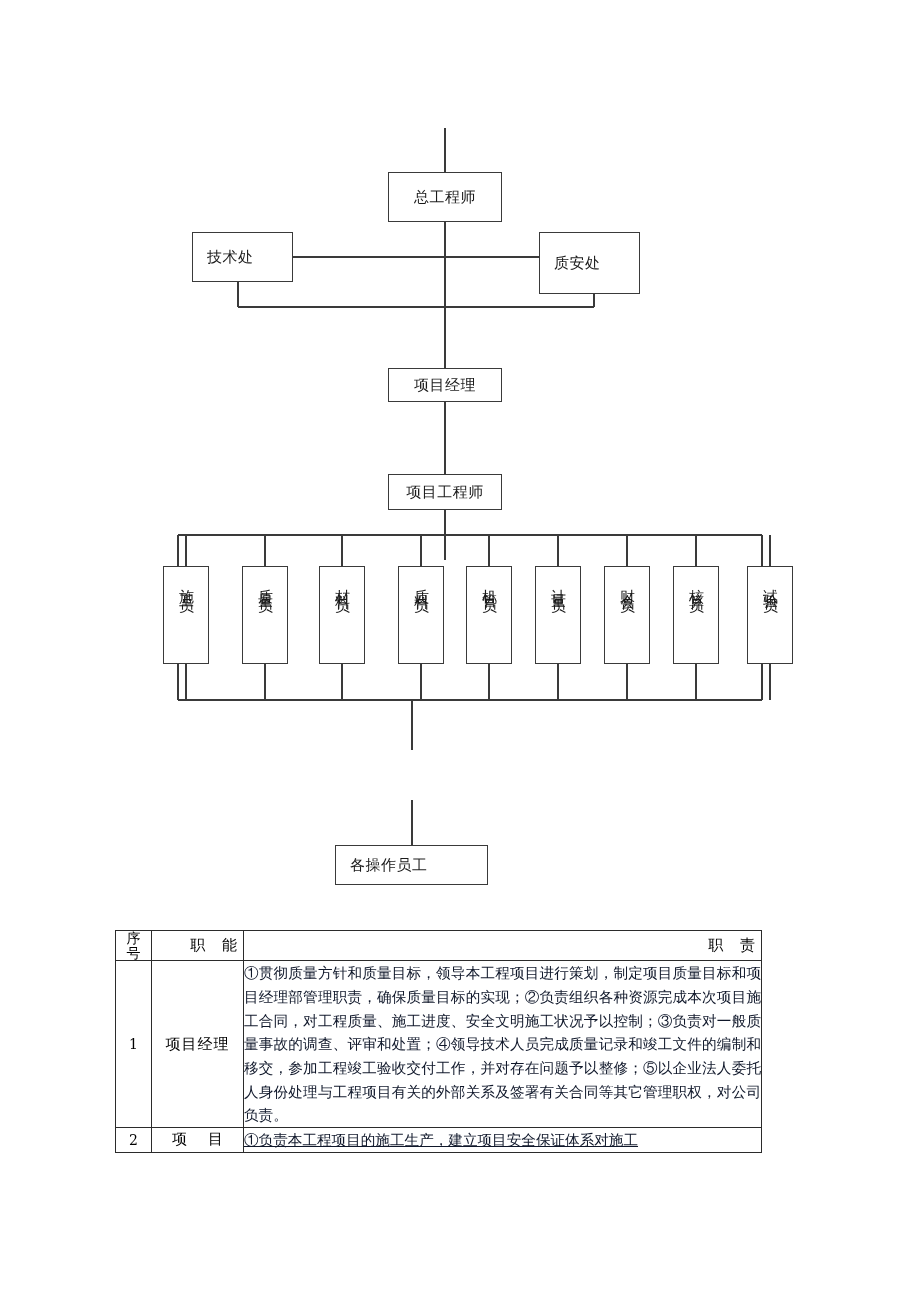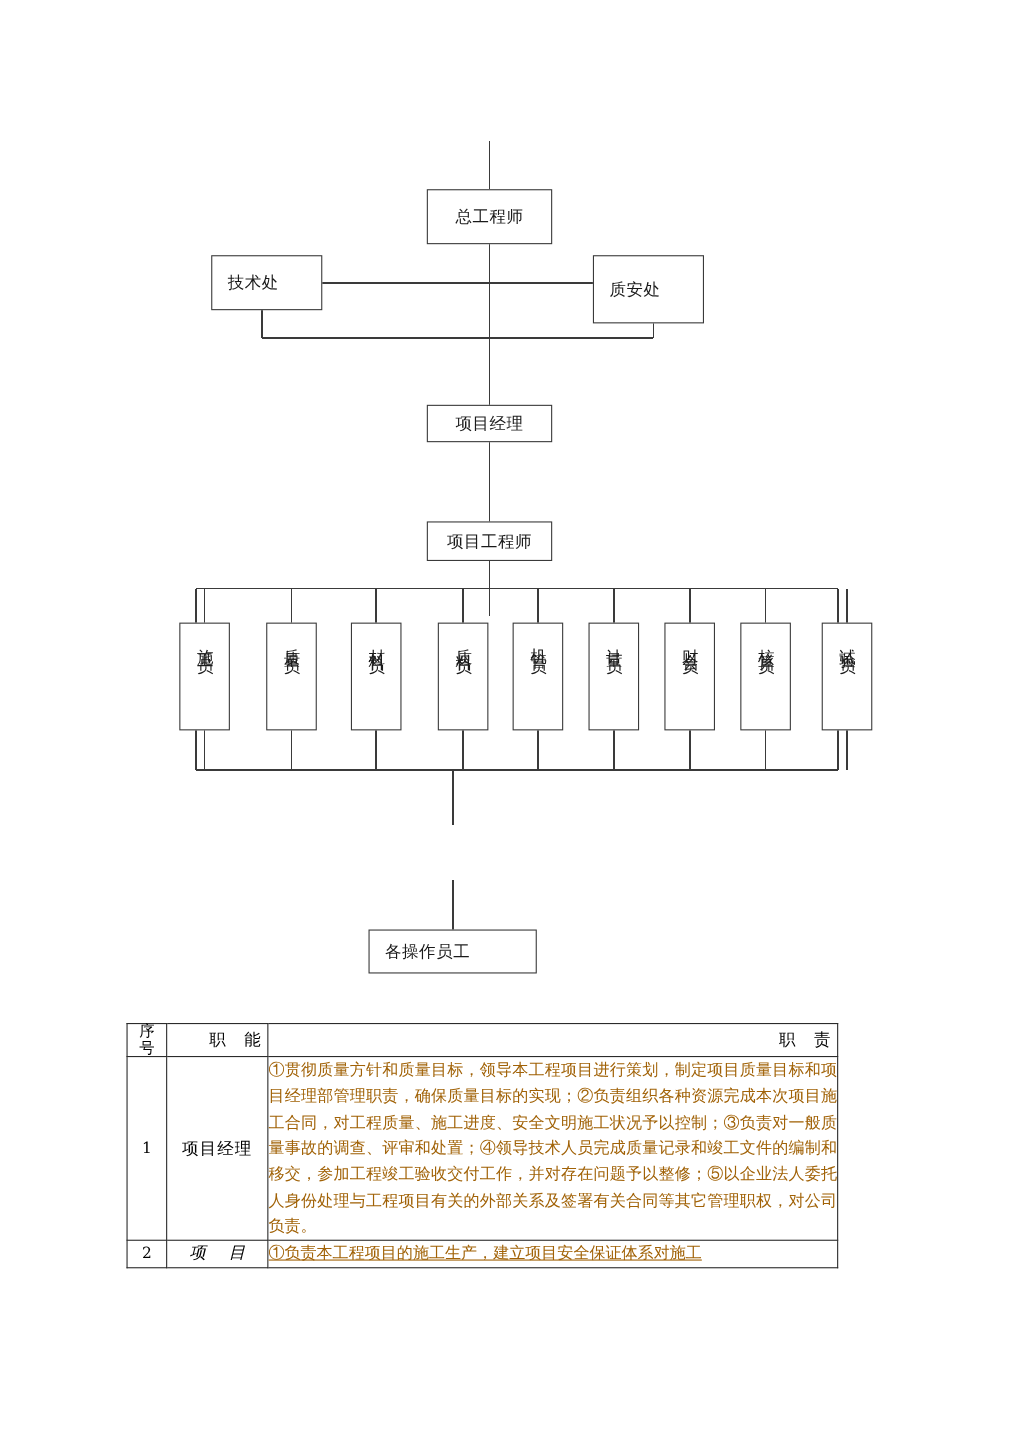--- a/index.html
+++ b/index.html
@@ -122,28 +122,28 @@
   }
   .cell-no {
     text-align: center;
     font-size: 14px;
   }
   .cell-fn {
     text-align: center;
     font-size: 15px;
     letter-spacing: 1px;
   }
-  .cell-fn.spaced { letter-spacing: 8px; text-indent: 8px; font-style: italic; }
+  .cell-fn.spaced { letter-spacing: 8px; text-indent: 8px; }
   .cell-duty {
     font-size: 14.6px;
     line-height: 1.62;
     padding: 3px 6px 3px 7px;
     text-align: justify;
     text-justify: inter-character;
-    color: #a16207;
+    color: #0f172a;
   }
 </style>
 </head>
 <body>
 
 <div id="page">
 
   <div id="orgchart">
 
     <svg viewBox="0 0 920 905" xmlns="http://www.w3.org/2000/svg">

